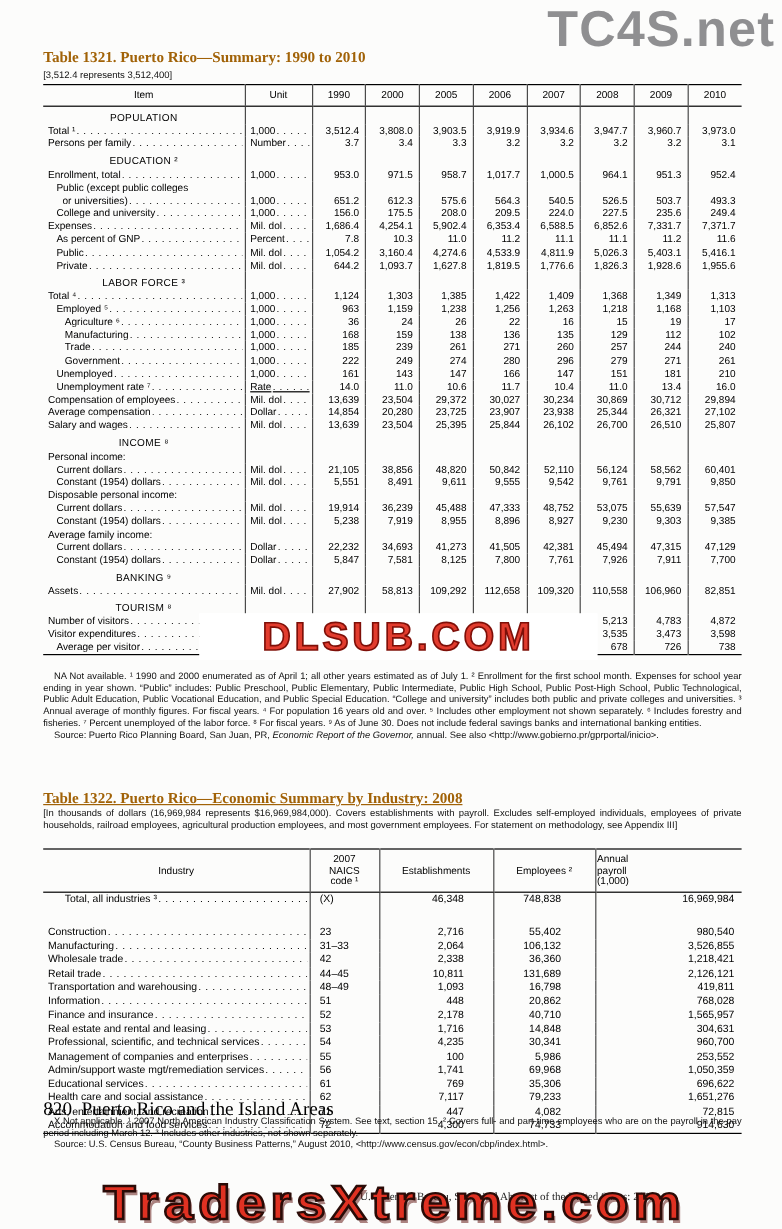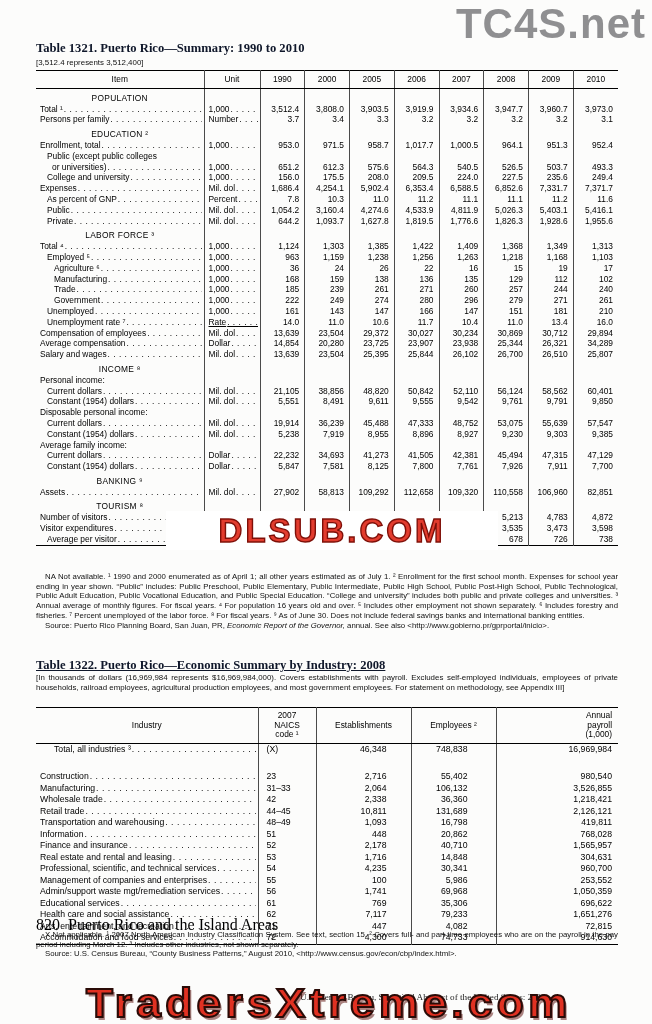--- a/index.html
+++ b/index.html
@@ -1,56 +1,56 @@
 <!DOCTYPE html>
 <html><head>
 <meta charset="utf-8">
 <style>
   html,body{margin:0;padding:0;}
   body{width:652px;height:1024px;position:relative;background:#fcfcfb;color:#1a1a1a;
        font-family:"Liberation Sans",sans-serif;overflow:hidden;}
   .page{position:absolute;inset:0;}
 
   .title{position:absolute;left:36px;font-family:"Liberation Serif",serif;font-weight:bold;
-         font-size:12.6px;color:#0f172a;white-space:nowrap;}
+         font-size:12.6px;color:#a16207;white-space:nowrap;}
   .t1-title{top:41px;}
   .t2-title{top:658px;text-decoration:underline;}
   .bracket{position:absolute;left:36px;width:582px;font-size:7.9px;line-height:9.5px;color:#111;text-align:justify;}
   .t1-note{top:58px;}
   .t2-note{top:673px;}
 
   table.data{border-collapse:collapse;position:absolute;left:36px;width:582px;table-layout:fixed;
              color:#000;border-top:1.2px solid #000;border-bottom:1px solid #000;}
   table.data th,table.data td{font-weight:normal;padding:0 2px;vertical-align:bottom;overflow:hidden;}
   table.data tr>*:not(:first-child){border-left:1px solid #4a4a4a;}
   table.data thead th{border-bottom:1px solid #000;text-align:center;vertical-align:middle;padding:3px 1px;}
 
   .t1321{top:70px;font-size:8.4px;line-height:10.8px;}
   .t1321 td.num-cell{text-align:right;padding-right:5px;}
   .t1321 td.section{text-align:center;padding-top:4px;letter-spacing:.3px;}
   .t1321 tr.section-row td{padding-top:4px;}
 
   .t1322{top:707px;font-size:8.7px;line-height:11.5px;}
   .t1322 thead th{font-size:8.4px;line-height:9.6px;}
-  .t1322 thead th.h4{text-align:right;padding-right:6px;}
+  .t1322 thead th.h4{text-align:left;padding-right:6px;}
   .t1322 td.code-cell{padding-left:8px;}
   .t1322 td.num-cell{text-align:right;}
   .t1322 td.est{padding-right:24px;}
   .t1322 td.emp{padding-right:28px;}
   .t1322 td.pay{padding-right:6px;}
   .t1322 tr.bold{font-weight:bold;}
 
   .lead{display:flex;align-items:baseline;}
   .lead .txt{white-space:nowrap;flex:0 0 auto;margin-right:1px;}
   .lead .dots{flex:1 1 0;overflow:hidden;white-space:nowrap;letter-spacing:.5px;}
   .lead .dots::before{content:". . . . . . . . . . . . . . . . . . . . . . . . . . . . . . . . . . . . . . . . . . . . . . . . . . . . . . . . . . . .";}
   .plain{white-space:nowrap;}
 
   .fnblock{position:absolute;left:36px;width:582px;font-size:7.8px;line-height:9.7px;color:#111;text-align:justify;}
-  .t1-fn{top:572px;}
+  .t1-fn{top:559px;}
   .t2-fn{top:930px;}
   .fn-text{text-indent:9px;}
   .fn-source{text-indent:9px;}
 
   .footer-left{position:absolute;left:36px;top:916px;font-family:"Liberation Serif",serif;
                font-size:16px;color:#000;}
   .footer-left .pgnum{margin-right:8px;}
   .census{position:absolute;left:300px;top:992px;font-family:"Liberation Serif",serif;
           font-size:9.2px;color:#222;z-index:1;white-space:nowrap;}
 
@@ -548,21 +548,21 @@
               <span class="dots"></span>
             </div>
           </td>
           <td class="num-cell">14,854</td>
           <td class="num-cell">20,280</td>
           <td class="num-cell">23,725</td>
           <td class="num-cell">23,907</td>
           <td class="num-cell">23,938</td>
           <td class="num-cell">25,344</td>
           <td class="num-cell">26,321</td>
-          <td class="num-cell">34,289</td>
+          <td class="num-cell">27,102</td>
         </tr>
         <tr>
           <td class="item-cell">
             <div class="lead" style="padding-left: 2px;">
               <span class="txt">Salary and wages</span>
               <span class="dots"></span>
             </div>
           </td>
           <td class="unit-cell">
             <div class="lead" style="padding-left: 2px;">

